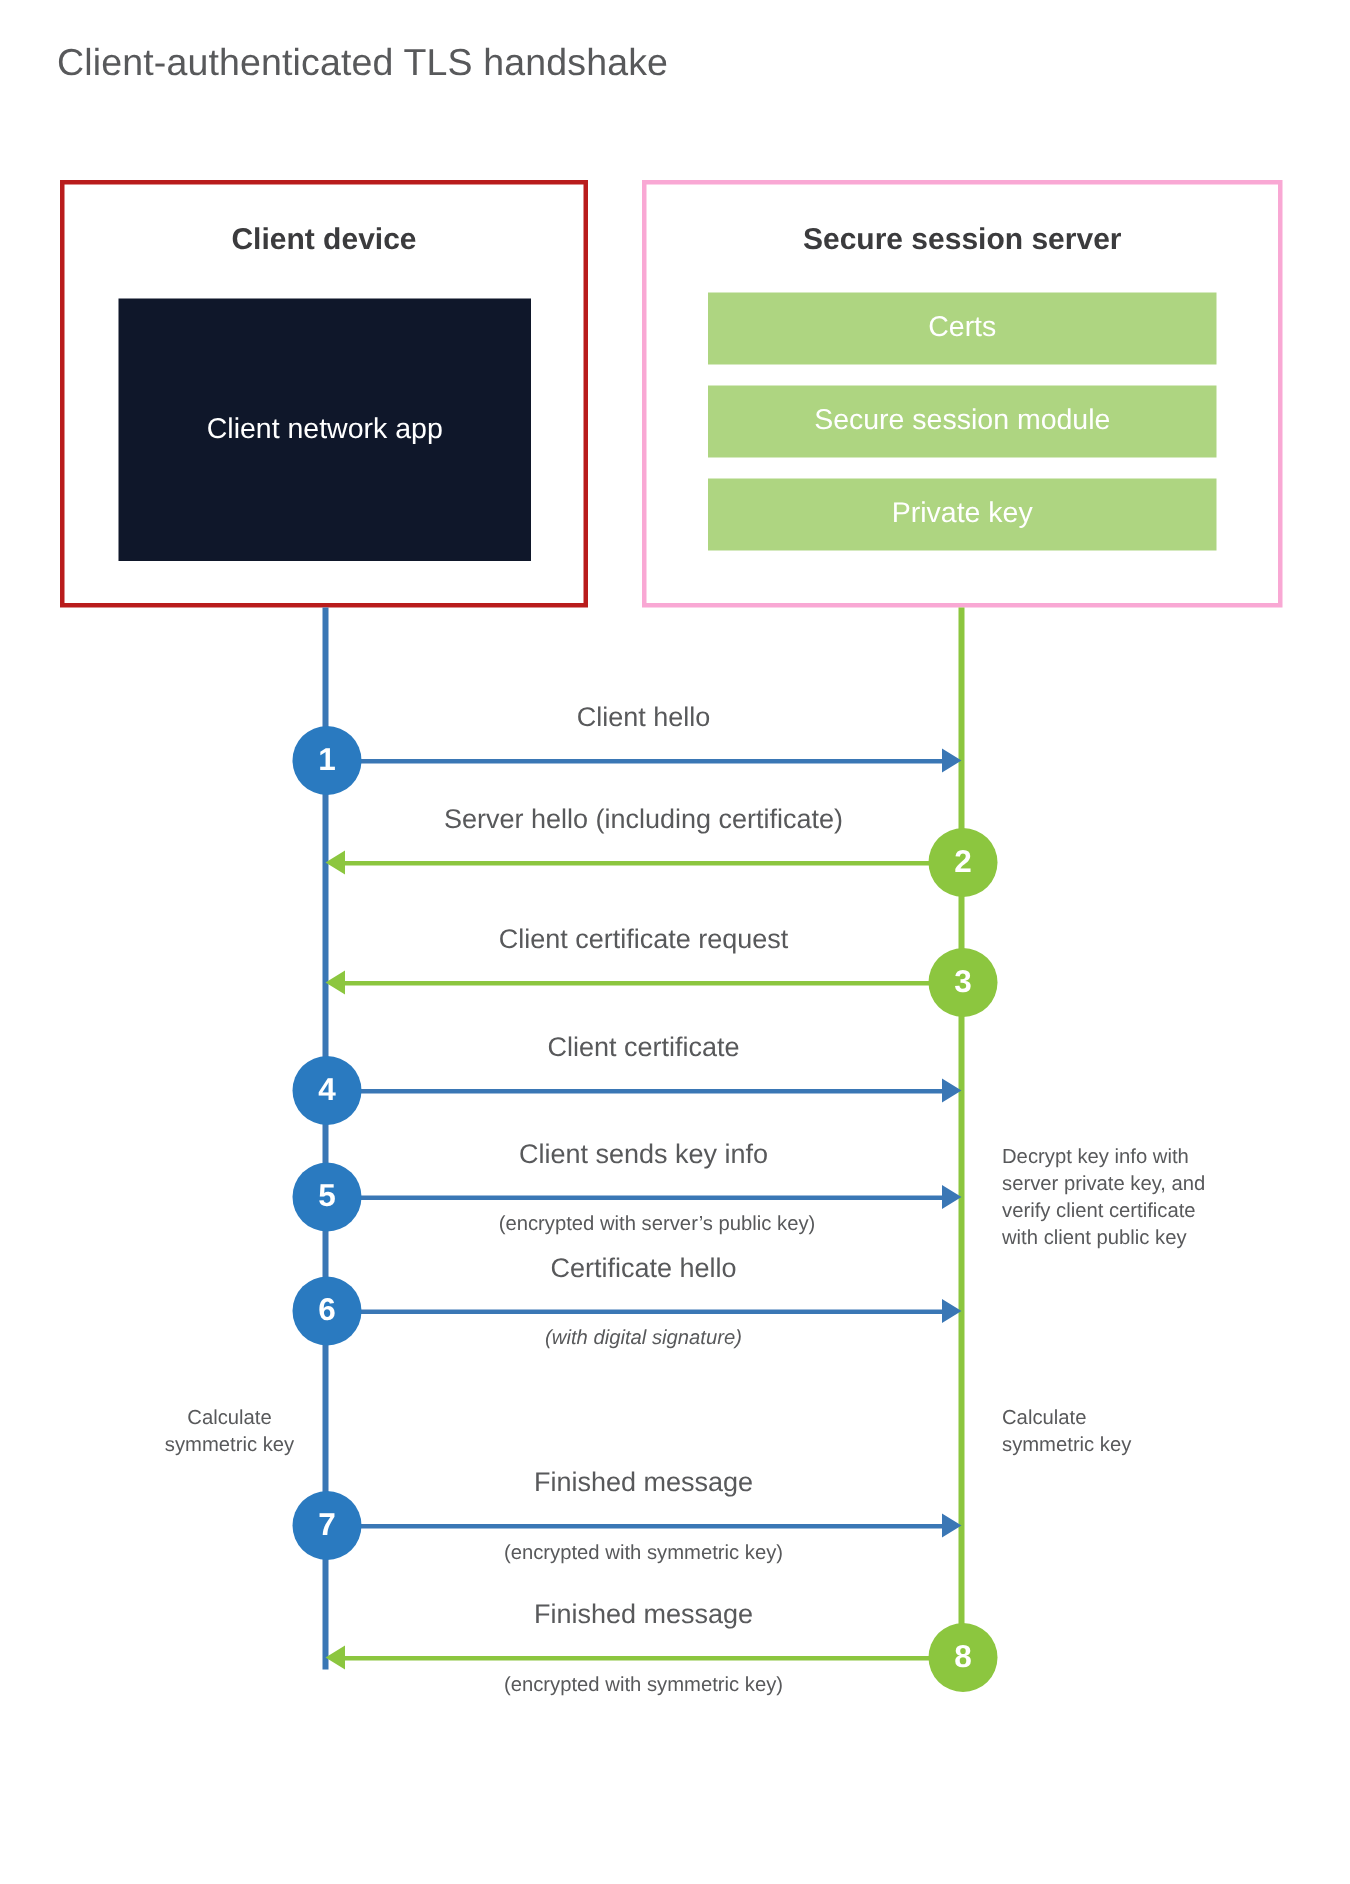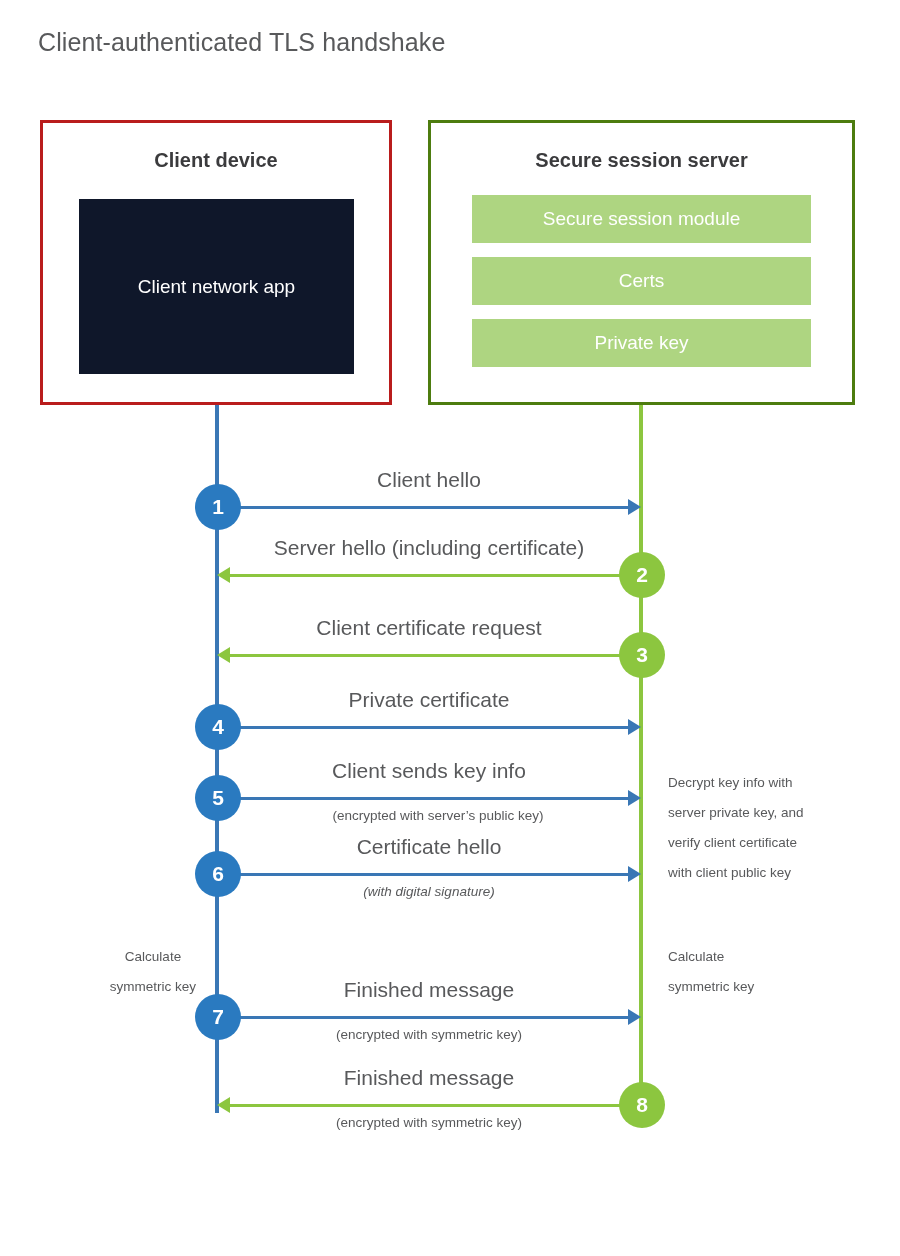--- a/index.html
+++ b/index.html
@@ -43,21 +43,21 @@
     top: 120px;
     width: 352px;
     height: 285px;
     border: 3px solid #b91c1c;
   }
   #server-box {
     left: 428px;
     top: 120px;
     width: 427px;
     height: 285px;
-    border: 3px solid #4d7c0f;
+    border: 3px solid #f9a8d4;
   }
   .actor-title {
     position: absolute;
     left: 0;
     right: 0;
     top: 26px;
     text-align: center;
     font-size: 20px;
     font-weight: bold;
     color: #3b3b3d;
@@ -170,21 +170,21 @@
     font-weight: bold;
   }
   .step-circle.blue  { background: #2a7ac0; left: 195px; }
   .step-circle.green { background: #8cc63f; left: 619px; }
 
   
   .msg-label {
     position: absolute;
     top: -39px;
     text-align: center;
-    font-size: 21px;
+    font-size: 18px;
     color: #58595b;
     white-space: nowrap;
   }
   
   .msg-sub {
     position: absolute;
     top: 10px;
     text-align: center;
     font-size: 13.5px;
     color: #58595b;
@@ -209,41 +209,41 @@
     top: 936px;
     width: 130px;
     text-align: center;
   }
   #server-calc-note {
     left: 668px;
     top: 936px;
     width: 130px;
     text-align: left;
   }
-  .annotation .ln { display: block; margin-top: 12px; }
+  .annotation .ln { display: block; }
 </style>
 </head>
 <body>
 
 <div id="canvas">
 
   <div class="page-title">Client-authenticated TLS handshake</div>
 
   <div class="actor-box" id="client-box">
     <div class="actor-title">Client device</div>
     <div id="client-app">
       <div class="app-label">Client network app</div>
     </div>
   </div>
 
   <div class="actor-box" id="server-box">
     <div class="actor-title">Secure session server</div>
     <div class="server-rows">
+      <div class="server-row">Certs</div>
       <div class="server-row">Secure session module</div>
-      <div class="server-row">Certs</div>
       <div class="server-row">Private key</div>
     </div>
   </div>
 
   <div class="lifeline" id="client-lifeline"></div>
   <div class="lifeline" id="server-lifeline"></div>
 
   <div id="messages-layer">
       <div class="msg" style="top: 507px;">
         <div class="shaft blue" style="left: 217px; width: 413px;"></div>
@@ -260,21 +260,21 @@
       <div class="msg" style="top: 655px;">
         <div class="shaft green" style="left: 228px; width: 413px;"></div>
         <div class="head left green" style="left: 217px;"></div>
         <div class="step-circle green">3</div>
         <div class="msg-label" style="left: 217px; width: 424px;">Client certificate request</div>
       </div>
       <div class="msg" style="top: 727px;">
         <div class="shaft blue" style="left: 217px; width: 413px;"></div>
         <div class="head right blue" style="left: 628px;"></div>
         <div class="step-circle blue">4</div>
-        <div class="msg-label" style="left: 217px; width: 424px;">Private certificate</div>
+        <div class="msg-label" style="left: 217px; width: 424px;">Client certificate</div>
       </div>
       <div class="msg" style="top: 798px;">
         <div class="shaft blue" style="left: 217px; width: 413px;"></div>
         <div class="head right blue" style="left: 628px;"></div>
         <div class="step-circle blue">5</div>
         <div class="msg-label" style="left: 217px; width: 424px;">Client sends key info</div>
         <div class="msg-sub" style="left: 226px; width: 424px;">(encrypted with server’s public key)</div>
       </div>
       <div class="msg" style="top: 874px;">
         <div class="shaft blue" style="left: 217px; width: 413px;"></div>

